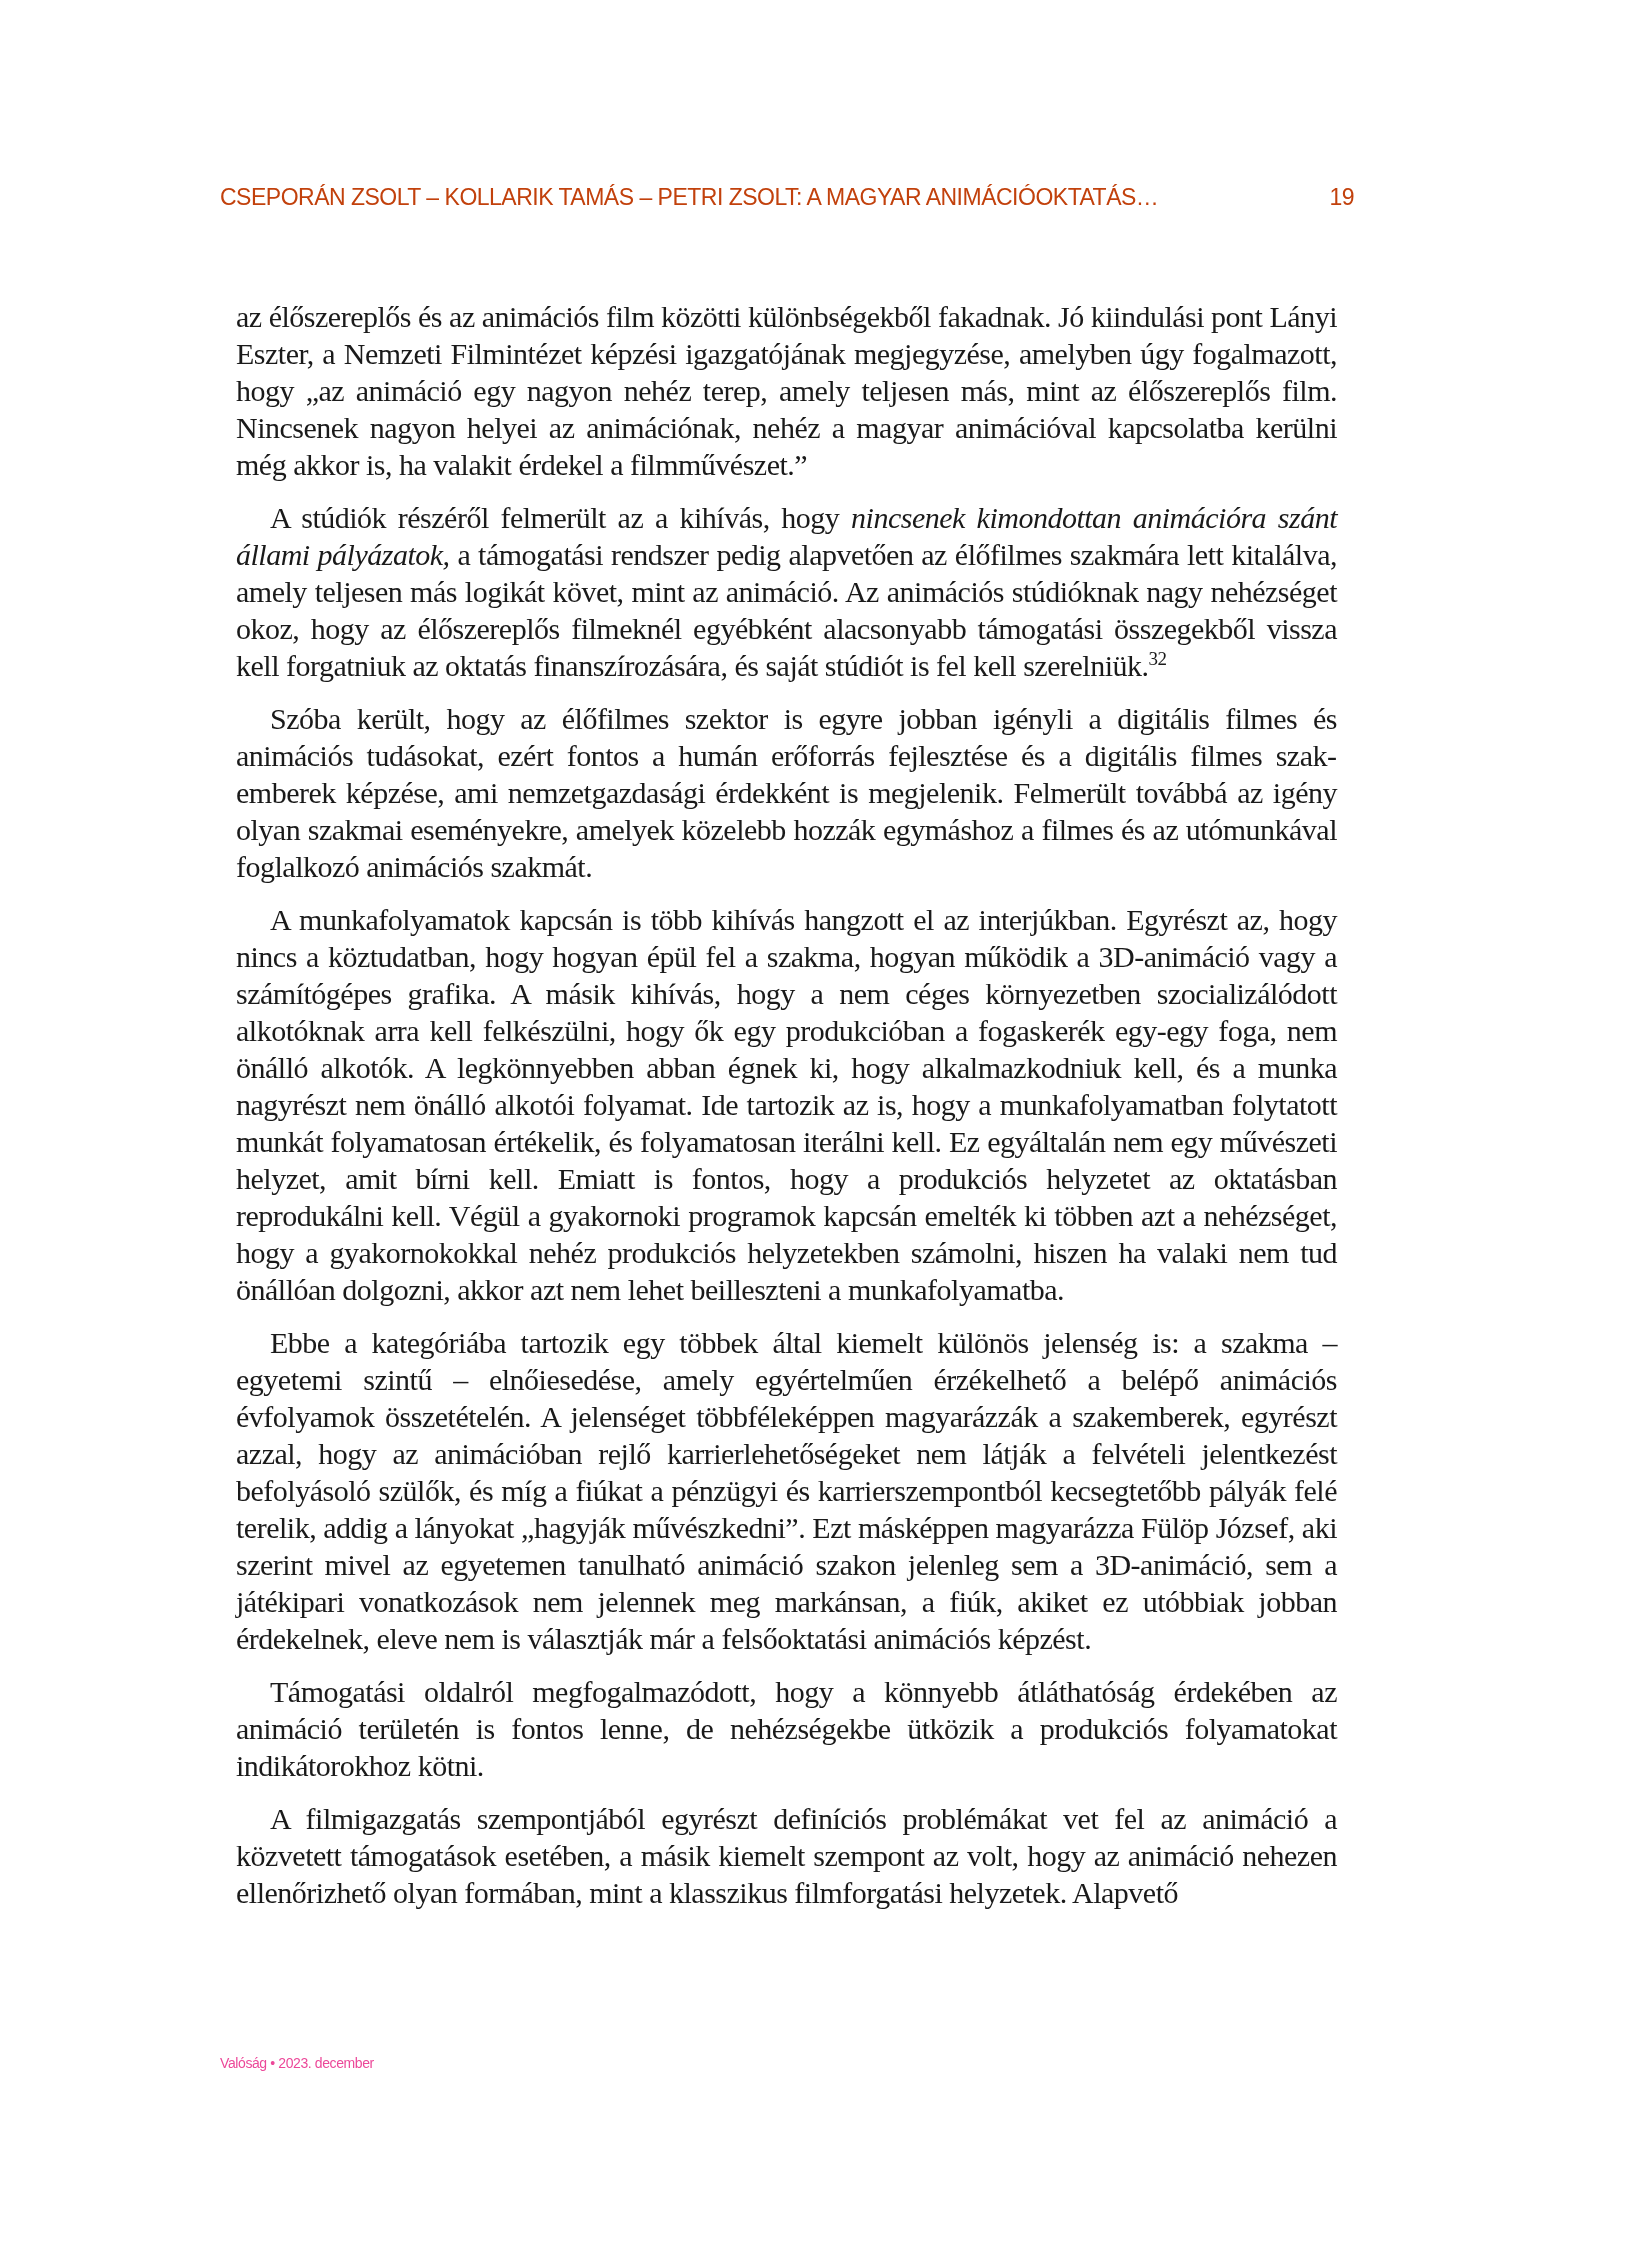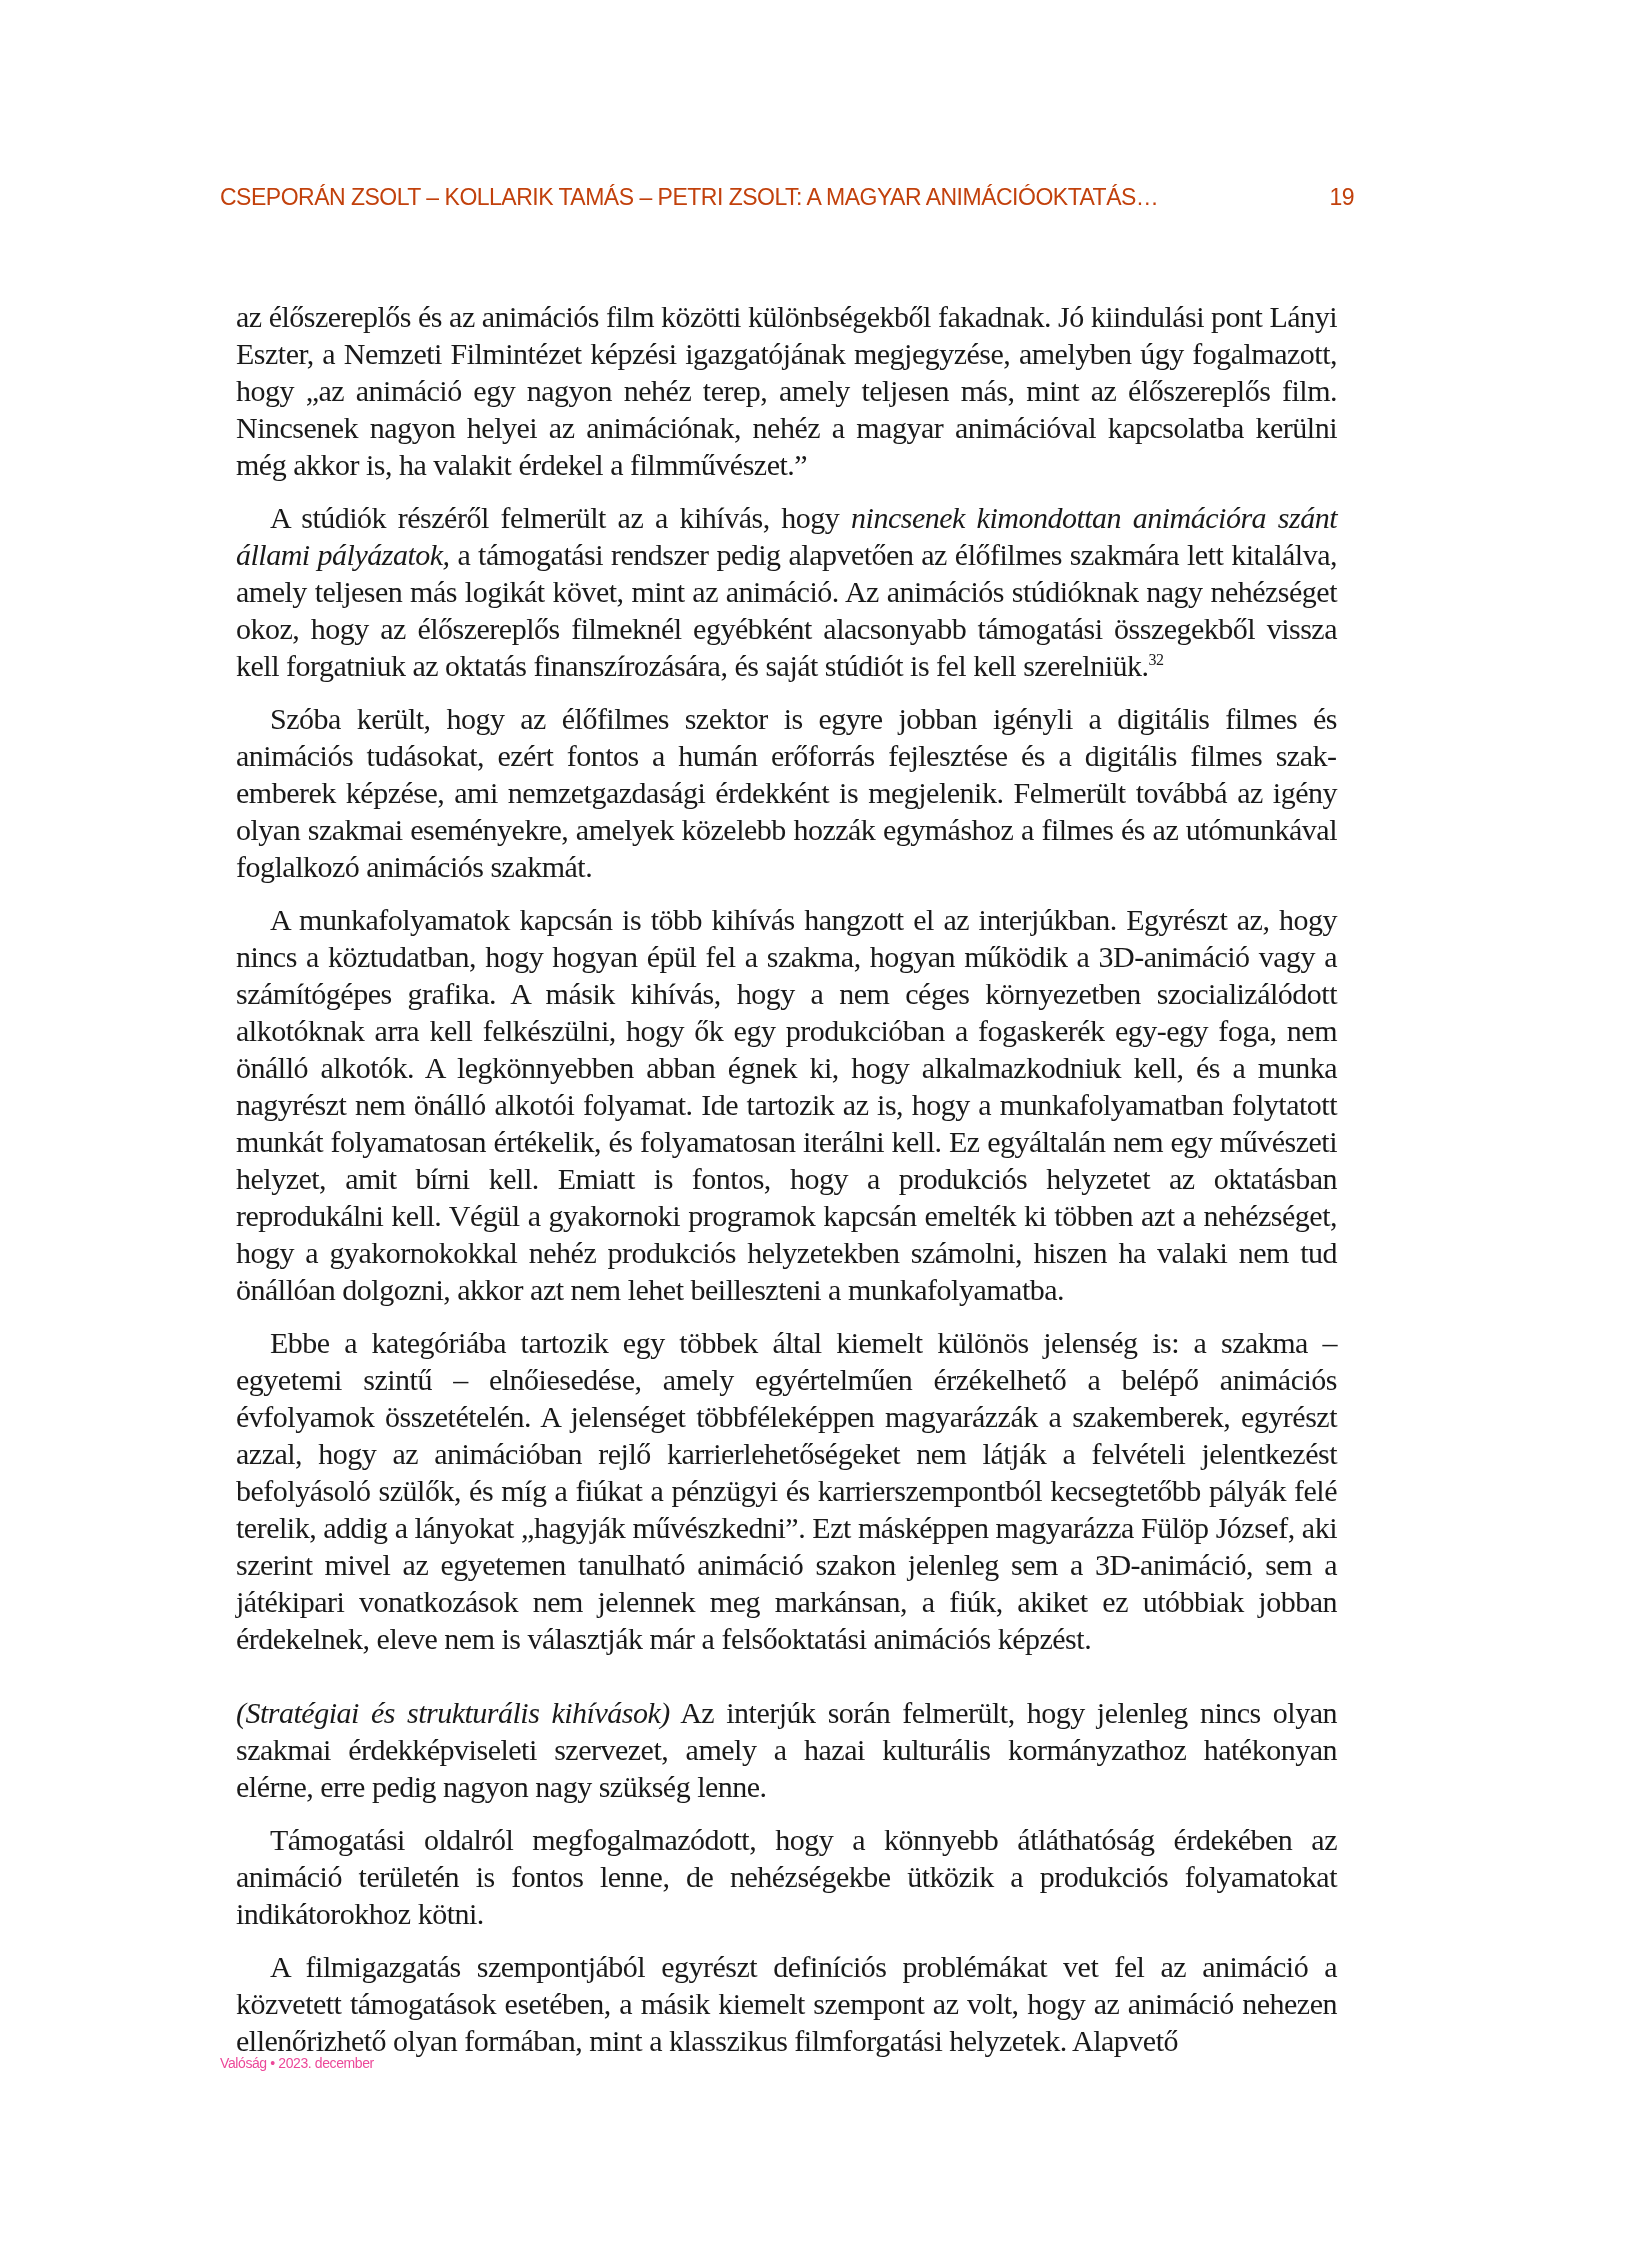--- a/index.html
+++ b/index.html
@@ -14,21 +14,21 @@
   .body-text {
     position: absolute; left: 220px; top: 282px; width: 1133px;
     font-family: "Liberation Serif", serif; font-size: 30px; line-height: 37px;
     text-align: justify; letter-spacing: -0.5px; color: #1a1a1a;
     hyphens: manual;
   }
   .body-text p { margin: 16px; }
   .body-text p.indent { text-indent: 34px; }
   .body-text p.gap { margin-top: 37px; }
   .body-text i { font-style: italic; }
-  sup.fn { font-size: 16px; vertical-align: super; line-height: 0; }
+  sup.fn { font-size: 19px; vertical-align: super; line-height: 0; }
   .footer {
     position: absolute; left: 220px; top: 2055px;
     font-family: "Liberation Sans", sans-serif; font-size: 14px; letter-spacing: -0.4px; color: #ec4899;
   }
 </style>
 </head>
 <body>
 
 <div class="running-head">
   <span>CSEPORÁN ZSOLT – KOLLARIK TAMÁS – PETRI ZSOLT: A MAGYAR ANIMÁCIÓOKTATÁS…</span>
@@ -39,21 +39,20 @@
   <p>az élőszereplős és az animációs film közötti különbségekből fakadnak. Jó kiindulási pont Lányi Eszter, a Nemzeti Filmintézet képzési igazgatójának megjegyzése, amelyben úgy fogalmazott, hogy „az animáció egy nagyon nehéz terep, amely teljesen más, mint az élő­szereplős film. Nincsenek nagyon helyei az animációnak, nehéz a magyar animációval kapcsolatba kerülni még akkor is, ha valakit érdekel a filmművészet.”</p>
 
   <p class="indent"><span>A stúdiók részéről felmerült az a kihívás, hogy </span><i>nincsenek kimondottan animációra szánt állami pályázatok,</i><span> a támogatási rendszer pedig alapvetően az élőfilmes szakmára lett kitalálva, amely teljesen más logikát követ, mint az animáció. Az animációs stúdi­óknak nagy nehézséget okoz, hogy az élőszereplős filmeknél egyébként alacsonyabb tá­mogatási összegekből vissza kell forgatniuk az oktatás finanszírozására, és saját stúdiót is fel kell szerelniük.</span><sup class="fn">32</sup></p>
 
   <p class="indent">Szóba került, hogy az élőfilmes szektor is egyre jobban igényli a digitális filmes és animációs tudásokat, ezért fontos a humán erőforrás fejlesztése és a digitális filmes szak­emberek képzése, ami nemzetgazdasági érdekként is megjelenik. Felmerült továbbá az igény olyan szakmai eseményekre, amelyek közelebb hozzák egymáshoz a filmes és az utómunkával foglalkozó animációs szakmát.</p>
 
   <p class="indent">A munkafolyamatok kapcsán is több kihívás hangzott el az interjúkban. Egyrészt az, hogy nincs a köztudatban, hogy hogyan épül fel a szakma, hogyan működik a 3D-animáció vagy a számítógépes grafika. A másik kihívás, hogy a nem céges környe­zetben szocializálódott alkotóknak arra kell felkészülni, hogy ők egy produkcióban a fogaskerék egy-egy foga, nem önálló alkotók. A legkönnyebben abban égnek ki, hogy alkalmazkodniuk kell, és a munka nagyrészt nem önálló alkotói folyamat. Ide tartozik az is, hogy a munkafolyamatban folytatott munkát folyamatosan értékelik, és folyama­tosan iterálni kell. Ez egyáltalán nem egy művészeti helyzet, amit bírni kell. Emiatt is fontos, hogy a produkciós helyzetet az oktatásban reprodukálni kell. Végül a gyakornoki programok kapcsán emelték ki többen azt a nehézséget, hogy a gyakornokokkal nehéz produkciós helyzetekben számolni, hiszen ha valaki nem tud önállóan dolgozni, akkor azt nem lehet beilleszteni a munkafolyamatba.</p>
 
   <p class="indent">Ebbe a kategóriába tartozik egy többek által kiemelt különös jelenség is: a szakma – egyetemi szintű – elnőiesedése, amely egyértelműen érzékelhető a belépő animációs évfolyamok összetételén. A jelenséget többféleképpen magyarázzák a szakemberek, egyrészt azzal, hogy az animációban rejlő karrierlehetőségeket nem látják a felvé­teli jelentkezést befolyásoló szülők, és míg a fiúkat a pénzügyi és karrierszempontból kecsegtetőbb pályák felé terelik, addig a lányokat „hagyják művészkedni”. Ezt más­képpen magyarázza Fülöp József, aki szerint mivel az egyetemen tanulható animáció szakon jelenleg sem a 3D-animáció, sem a játékipari vonatkozások nem jelennek meg markánsan, a fiúk, akiket ez utóbbiak jobban érdekelnek, eleve nem is választják már a felsőoktatási animációs képzést.</p>
 
-  <p class="gap"><i>(Stratégiai és strukturális kihívások)</i><span> Az interjúk során felmerült, hogy jelenleg nincs olyan szakmai érdekképviseleti szervezet, amely a hazai kulturális kormányzathoz haté­konyan elérne, erre pedig nagyon nagy szükség lenne.</span></p>
 
   <p class="indent">Támogatási oldalról megfogalmazódott, hogy a könnyebb átláthatóság érdekében az animáció területén is fontos lenne, de nehézségekbe ütközik a produkciós folyamatokat indikátorokhoz kötni.</p>
 
   <p class="indent">A filmigazgatás szempontjából egyrészt definíciós problémákat vet fel az animáció a közvetett támogatások esetében, a másik kiemelt szempont az volt, hogy az animáció ne­hezen ellenőrizhető olyan formában, mint a klasszikus filmforgatási helyzetek. Alapvető</p>
 </div>
 
 <div class="footer">
   <span>Valóság</span>
   <span>•</span>
   <span>2023. december</span>

